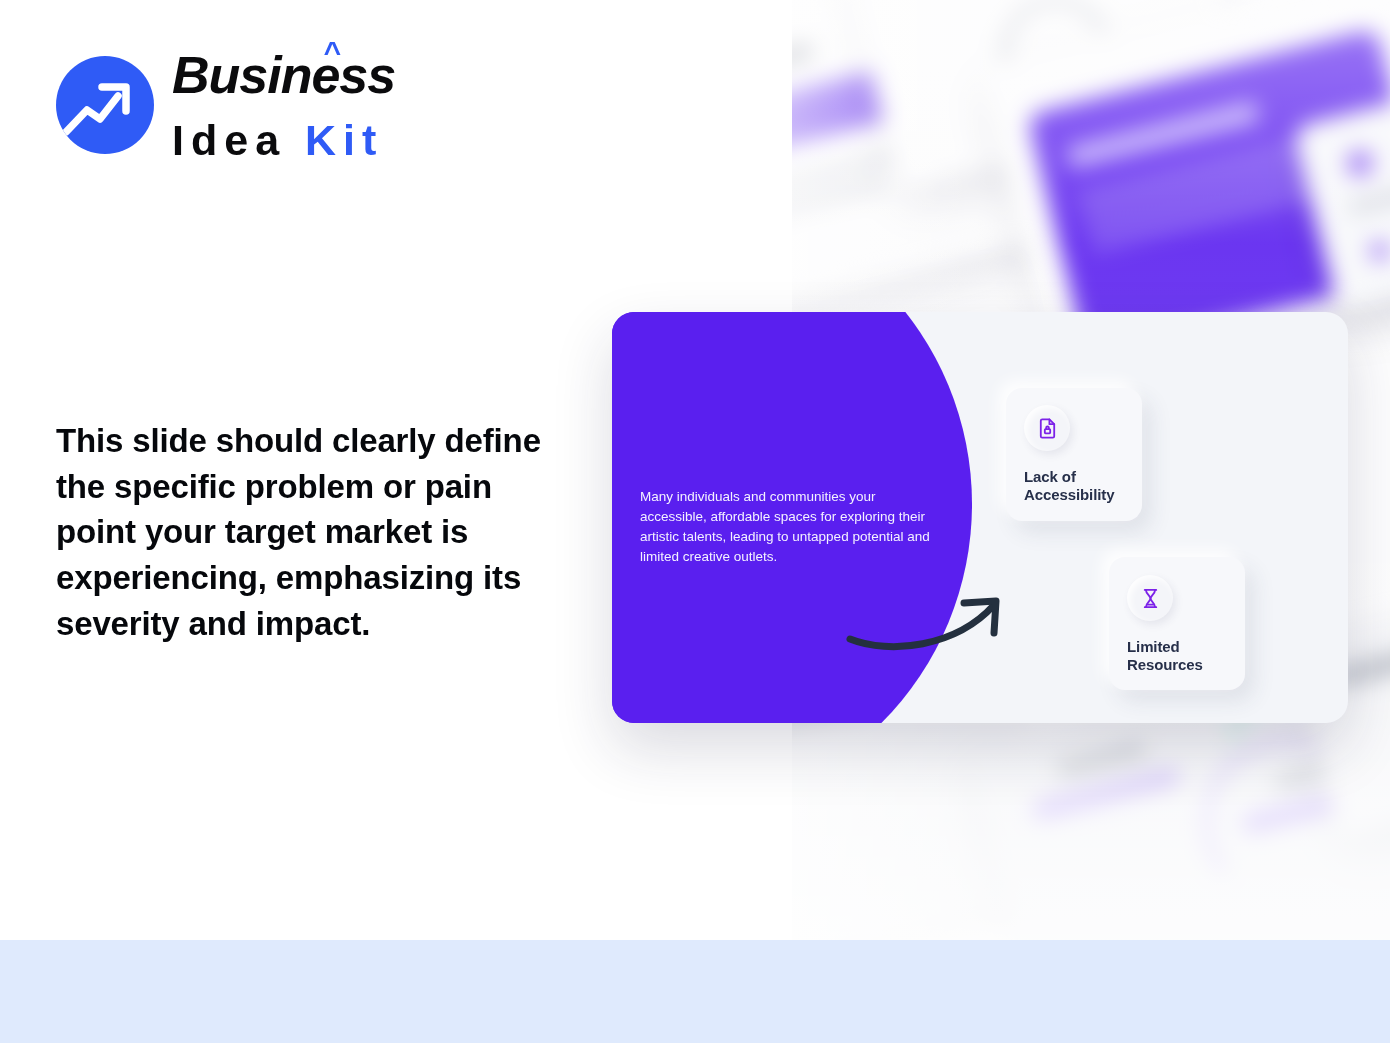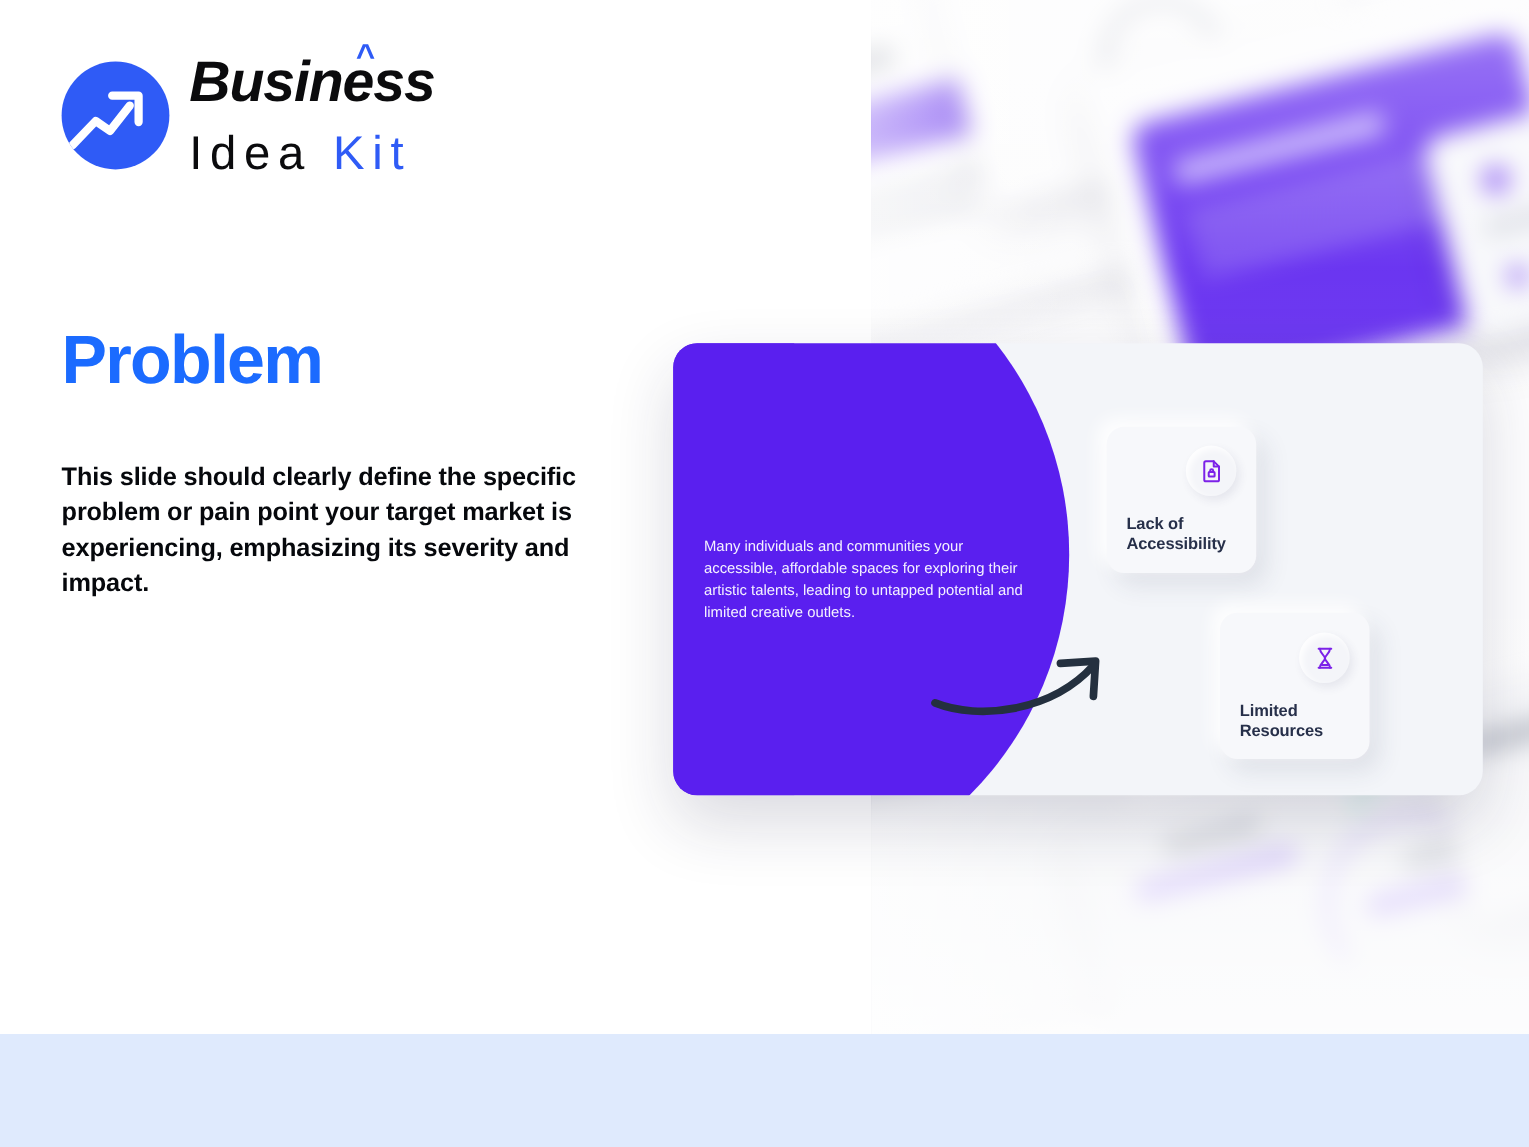--- a/index.html
+++ b/index.html
@@ -85,37 +85,37 @@
   .logo-text { display:flex; flex-direction:column; line-height:1; }
   .logo-line1 {
     font-size:52px; font-weight:bold; letter-spacing:-1px;
     color:#0b0b0d; position:relative; white-space:nowrap;font-style:italic;
   }
   .logo-hat {
     position:absolute; left:151px; top:-12px;
     font-size:30px; font-weight:bold; color:#2f5bf6; line-height:1;
   }
   .logo-line2 {
-    font-size:43px; font-weight:normal; letter-spacing:7px;
+    font-size:43px; font-weight:bold; letter-spacing:7px;
     color:#0b0b0d; margin-top:18px; white-space:nowrap;
   }
   .logo-line2 .kit { color:#2f5bf6; }
 
   
   .headline {
     position:absolute; left:56px; top:297px;
     font-size:62px; font-weight:bold; letter-spacing:-1.6px;
     color:#1b6bff; z-index:5; line-height:1;
   }
   .body-col {
     position:absolute; left:56px; top:418px;
     width:510px; z-index:5;
   }
   .body-para {
-    font-size:23px; font-weight:bold; line-height:1.385;
+    font-size:33px; font-weight:bold; line-height:1.385;
     color:#06080c; letter-spacing:-.15px;
   }
   .body-para + .body-para { margin-top:37px; }
 
   
   .preview-card {
     position:absolute; left:612px; top:312px;
     width:736px; height:411px;
     background:#f3f5f9;
     border-radius:22px;
@@ -162,21 +162,20 @@
   .tile {
     position:absolute;
     background:#f7f8fb;
     border-radius:16px;
     box-shadow:
       -7px -7px 16px rgba(255,255,255,.95),
       9px 11px 22px rgba(50,55,90,.10);
     display:flex; flex-direction:column;
     padding:17px 18px 0 18px;
     z-index:5;
-    align-items:flex-end;
   }
   .tile-icon {
     width:46px; height:46px; border-radius:50%;
     background:#f4f5f9;
     box-shadow:
       inset 3px 3px 7px rgba(255,255,255,.95),
       3px 4px 9px rgba(60,60,100,.09);
     display:flex; align-items:center; justify-content:center;
     flex:0 0 auto;
   }
@@ -271,21 +270,20 @@
     </div>
     <div class="logo-text">
       <div class="logo-line1">
         <span>Business</span>
         <span class="logo-hat">^</span>
       </div>
       <div class="logo-line2"><span>Idea</span> <span class="kit">Kit</span></div>
     </div>
   </div>
 
-  <div class="headline">Problem</div>
 
   <div class="body-col">
     <p class="body-para">This slide should clearly define the specific problem or pain point your target market is experiencing, emphasizing its severity and impact.</p>
   </div>
 
   <div class="preview-card">
 
     <div class="purple-left"></div>
     <div class="purple-circle"></div>
 

